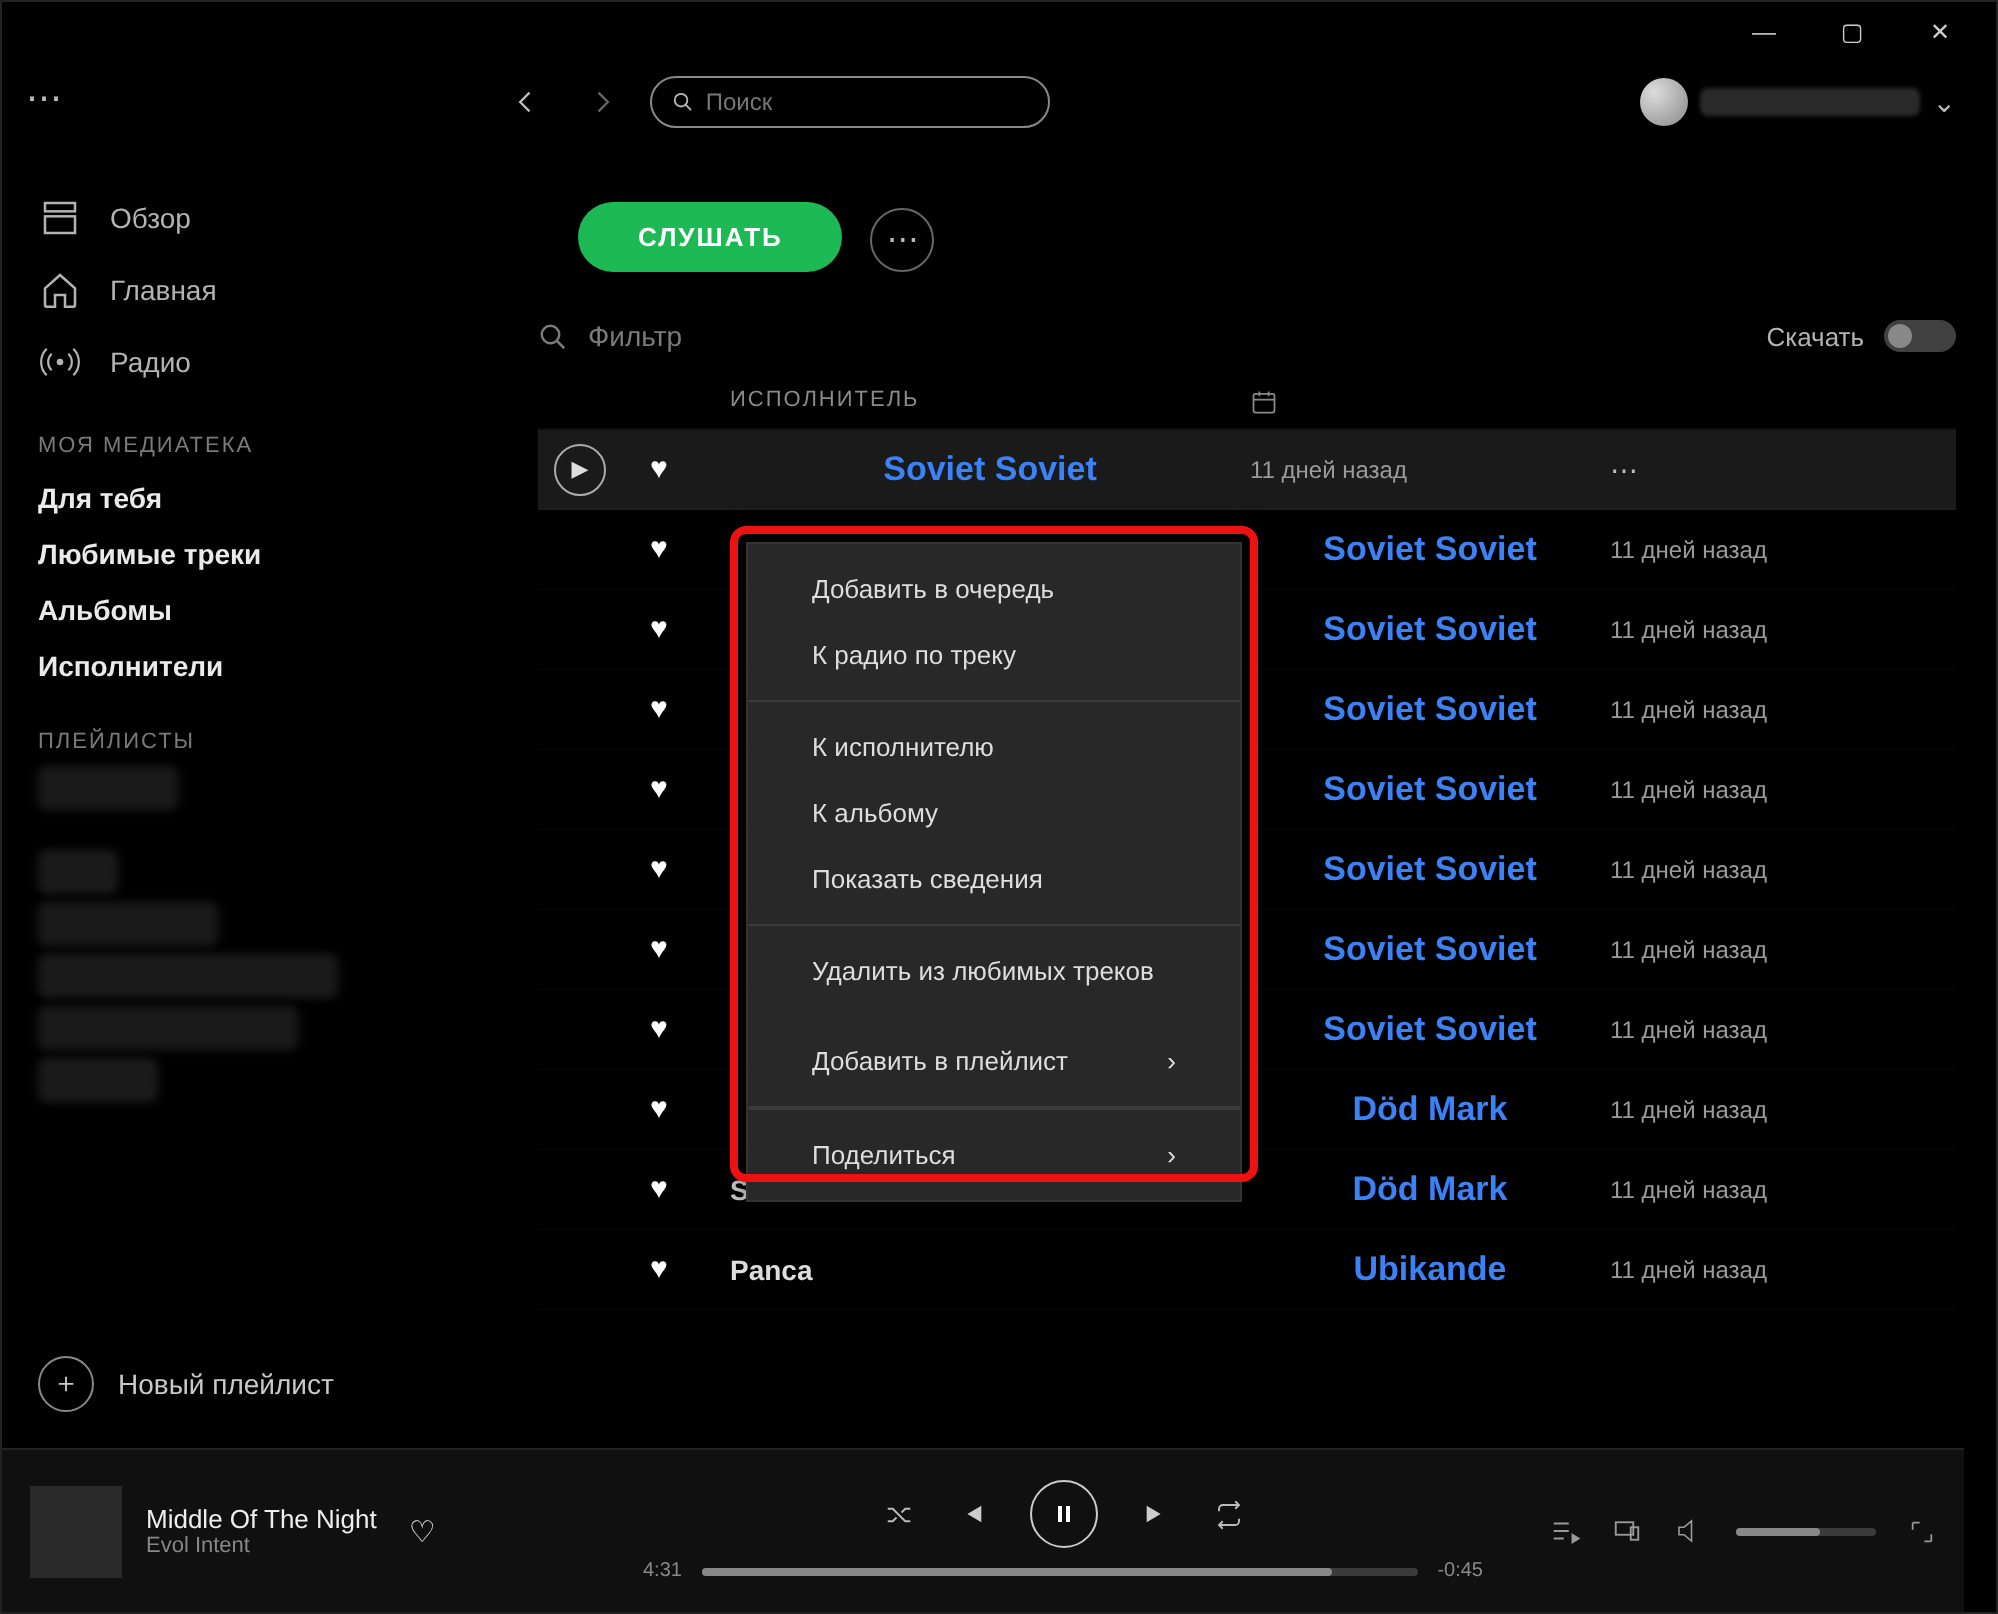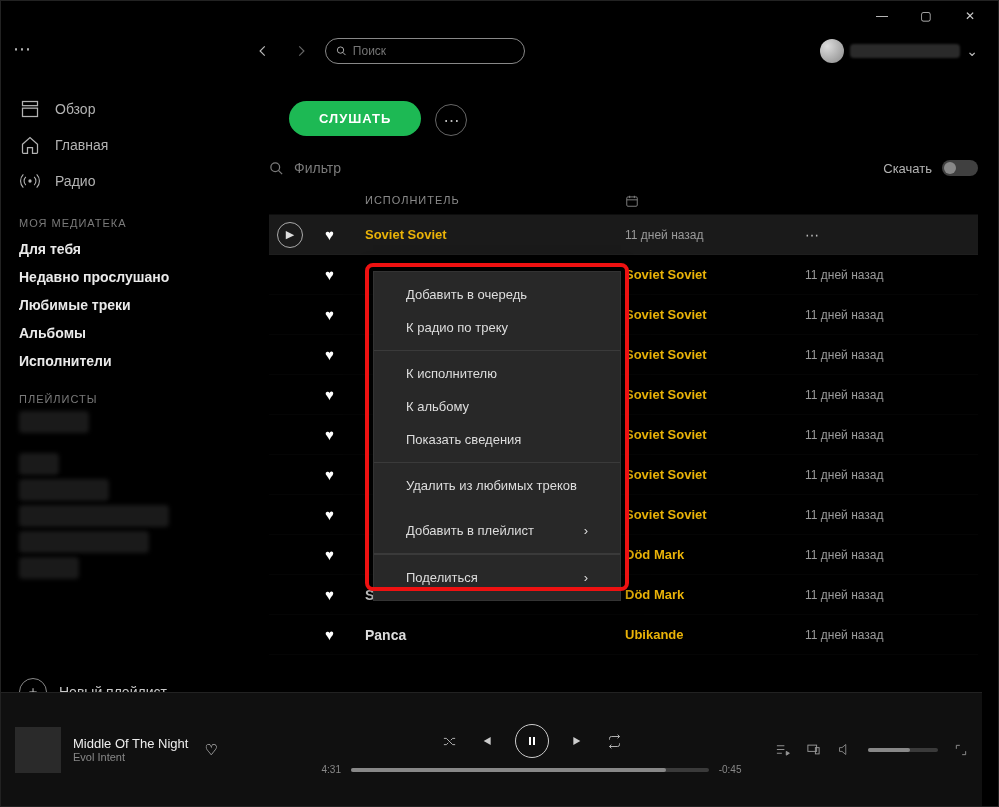--- a/index.html
+++ b/index.html
@@ -33,29 +33,29 @@
 .filter-row { display:flex; align-items:center; justify-content:space-between; margin-bottom: 12px; }
 .filter-left { display:flex; align-items:center; gap:10px; color:#7a7a7a; font-size:14px; }
 .download { display:flex; align-items:center; gap:10px; color:#b3b3b3; font-size:13px; }
 .toggle { width: 36px; height:16px; border-radius:8px; background:#404040; position:relative; }
 .toggle::after { content:""; position:absolute; left:2px; top:2px; width:12px; height:12px; background:#888; border-radius:50%; }
 .header-row { display:grid; grid-template-columns: 56px 40px 260px 180px auto 30px; padding: 6px 0; color:#8a8a8a; font-size:11px; letter-spacing:1px; border-bottom:1px solid rgba(255,255,255,0.05);}
 .track-row { display:grid; grid-template-columns: 56px 40px 260px 180px auto 30px; align-items:center; height: 40px; font-size:14px; color:#ddd; border-bottom:1px solid rgba(255,255,255,0.02);}
 .track-row.hover { background:#1a1a1a; }
 .play-circ { width:26px; height:26px; border:1px solid #aaa; border-radius:50%; display:flex; align-items:center; justify-content:center; color:#ddd; font-size:11px; margin-left:8px;}
 .heart { color:#fff; font-size:15px; }
-.artist { color:#eab308; font-size:13px; }
+.artist { color:#3b82f6; font-size:17px;text-align:center; }
 .date { color:#9a9a9a; font-size:12px; }
 .row-more { color:#bbb; letter-spacing:2px; }
 .context-menu { position:absolute; left: 372px; top: 270px; width: 248px; background:#282828; border:1px solid #333; box-shadow:0 4px 20px rgba(0,0,0,0.6); z-index:20; font-size:13px; color:#ddd; }
 .context-menu .grp { padding: 6px 16px; }
 .context-menu .sep { height:1px; background:#3a3a3a; }
 .context-menu .mi { padding: 9px 16px; display:flex; justify-content:space-between; align-items:center; cursor:pointer; }
 .ctx-highlight { position:absolute; left: 364px; top: 262px; width: 264px; height: 328px; border:4px solid #e11; border-radius:8px; z-index:21; pointer-events:none; }
-.player { position:absolute; left:0; right:16px; bottom:0; height: 114px; background:#101010; border-top:1px solid #222; display:flex; align-items:center; padding: 0 14px; color:#bbb; }
+.player { position:absolute; left:0; right:16px; bottom:0; height: 82px; background:#101010; border-top:1px solid #222; display:flex; align-items:center; padding: 0 14px; color:#bbb; }
 .player .np { display:flex; align-items:center; gap:12px; width: 300px; }
 .player .art { width:46px; height:46px; background:#2a2a2a; }
 .player .titles .t1 { color:#eee; font-size:13px; }
 .player .titles .t2 { color:#888; font-size:11px; }
 .player .np-heart { color:#eee; font-size:15px; margin-left: 4px; }
 .player .center { flex:1; display:flex; flex-direction:column; align-items:center; gap:6px; }
 .player .pc-btns { display:flex; align-items:center; gap:22px; }
 .player .pc-btn { color:#bbb; font-size:15px; cursor:pointer; }
 .player .play { width:34px; height:34px; border:1.5px solid #ccc; border-radius:50%; display:flex; align-items:center; justify-content:center; color:#fff; font-size:13px; }
 .player .progress { display:flex; align-items:center; gap:10px; width: 100%; max-width: 420px; font-size:10px; color:#888;}
@@ -138,21 +138,20 @@
               <circle cx="12" cy="12" r="2" fill="#b3b3b3"></circle>
               <path d="M7 7a7 7 0 000 10M17 7a7 7 0 010 10M4 4a11.3 11.3 0 000 16M20 4a11.3 11.3 0 010 16" stroke="#b3b3b3" stroke-width="1.3" fill="none"></path>
             </svg>
           </span>
           <span>Радио</span>
         </div>
       </div>
     <div class="side-section">МОЯ МЕДИАТЕКА</div>
     <div id="lib-nav">
         <div class="side-link bold">Для тебя</div>
-        <div class="side-link bold">Недавно прослушано</div>
         <div class="side-link bold">Любимые треки</div>
         <div class="side-link bold">Альбомы</div>
         <div class="side-link bold">Исполнители</div>
       </div>
     <div class="side-section">ПЛЕЙЛИСТЫ</div>
     <div class="side-blur" style="width:70px"></div>
     <div class="side-blur" style="width:40px;margin-top:20px;"></div>
     <div class="side-blur" style="width:90px"></div>
     <div class="side-blur" style="width:150px"></div>
     <div class="side-blur" style="width:130px"></div>

